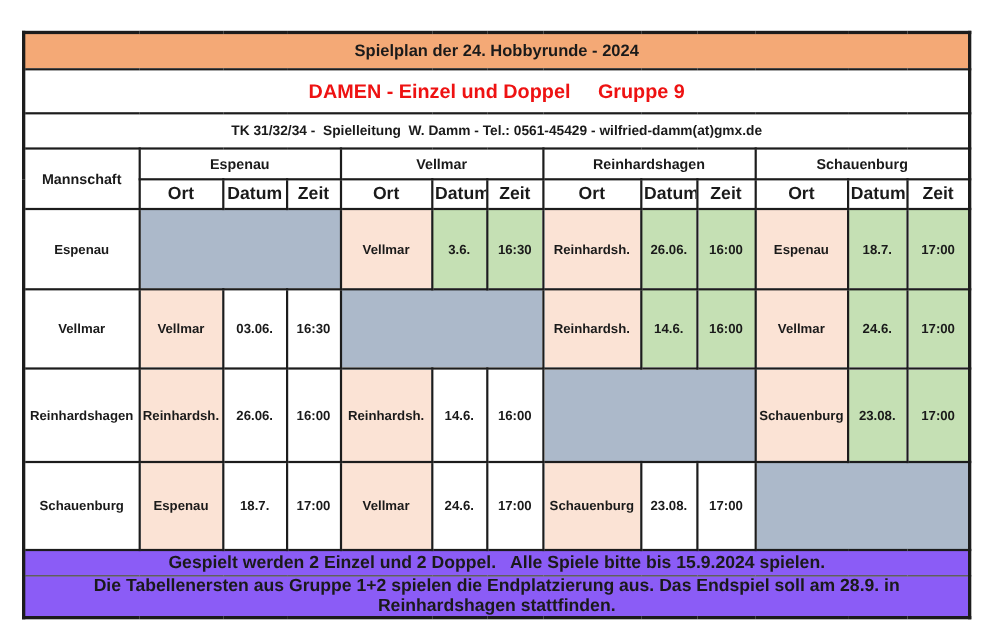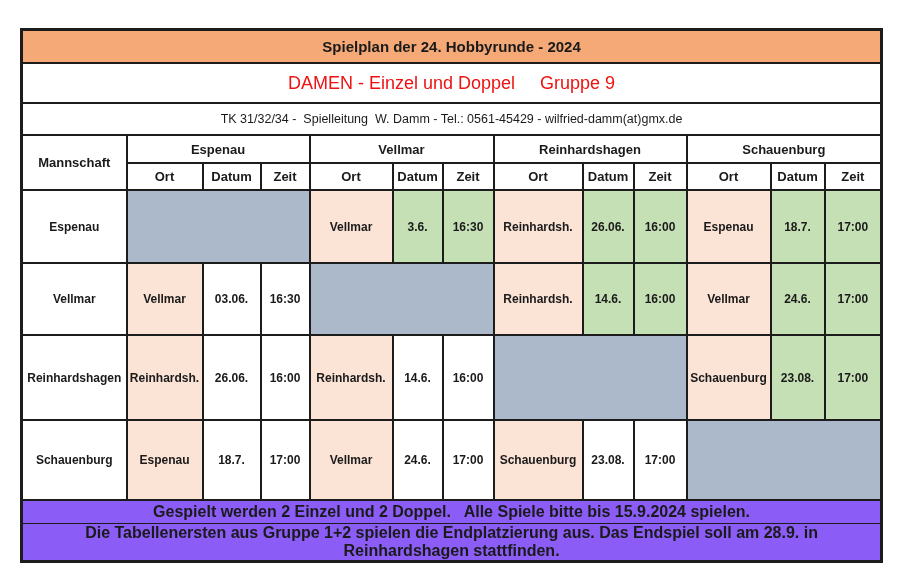--- a/index.html
+++ b/index.html
@@ -14,24 +14,24 @@
   body{
     width:900px;height:575px;background:#ffffff;
     font-family:"Liberation Sans", sans-serif;
     color:#1a1a1a;position:relative;overflow:hidden;
   }
   .sheet{position:absolute;left:20px;top:28px;width:692px;}
   table{border-collapse:collapse;table-layout:fixed;width:860px;border:3px solid var(--border-dark);}
   td{border:2px solid var(--border-dark);text-align:center;vertical-align:middle;padding:0 2px;overflow:hidden;}
   .title-row td{background:var(--header-orange);font-weight:bold;font-size:15px;height:31px;}
   .subtitle-row td{height:38px;background:#fff;}
-  .sub-flex{display:flex;justify-content:center;align-items:center;gap:25px;font-weight:normal;font-size:18px;color:var(--text-red);}
-  .info-row td{height:30px;font-weight:normal;font-size:12.5px;background:#fff;}
+  .sub-flex{display:flex;justify-content:center;align-items:center;gap:25px;font-weight:bold;font-size:18px;color:var(--text-red);}
+  .info-row td{height:30px;font-weight:bold;font-size:12.5px;background:#fff;}
   .ghead-row td{height:26px;font-weight:bold;font-size:13px;background:#fff;}
-  .shead-row td{height:25px;font-weight:bold;font-size:13px;background:#fff;}
+  .shead-row td{height:25px;font-weight:bold;font-size:16px;background:#fff;}
   .team{font-weight:bold;font-size:12px;background:#fff;}
   .ort{background:var(--cell-peach);font-weight:bold;font-size:12px;}
   .dz{font-weight:bold;font-size:12px;background:#fff;}
   .dz.g{background:var(--cell-green);margin-left:38px;}
   .self{background:var(--cell-gray);}
   .peach{background:var(--cell-peach);}
   .r0{height:73px;} .r1{height:72px;} .r2{height:85px;} .r3{height:80px;}
   .footer-row td{font-size:16px;font-weight:bold;height:22px;background:#8b5cf6;}
   .footer-row.f1 td{border-bottom:1px solid var(--border-dark);}
   .footer-row.f2 td{border-top:1px solid var(--border-dark);}

